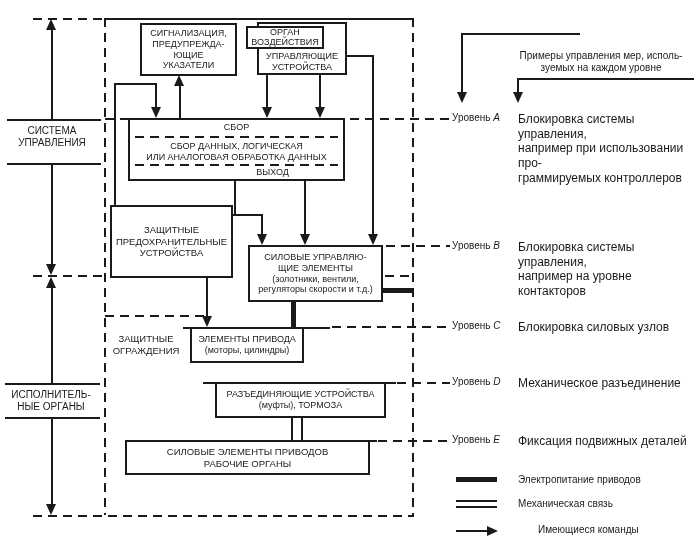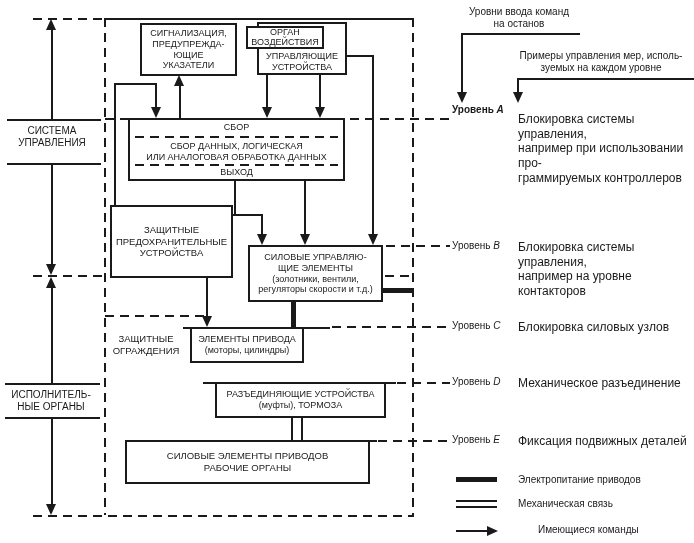--- a/index.html
+++ b/index.html
@@ -48,22 +48,20 @@
   <div class="hd" style="left:385px;top:275px;width:28px;"></div>
   <div class="a-up" style="left:46px;top:277px;"></div>
   <div class="v" style="left:51px;top:287px;height:96px;"></div>
   <div class="h" style="left:5px;top:383px;width:95px;"></div>
   <div class="t c fs10" style="left:0px;top:389px;width:102px;">ИСПОЛНИТЕЛЬ-
 НЫЕ ОРГАНЫ</div>
   <div class="h" style="left:5px;top:417px;width:95px;"></div>
   <div class="v" style="left:51px;top:419px;height:86px;"></div>
   <div class="a-down" style="left:46px;top:504px;"></div>
 
-  <div class="t c fs10" style="left:448px;top:6px;width:142px;">Уровни ввода команд
-на останов</div>
   <div class="h" style="left:461px;top:33px;width:119px;"></div>
   <div class="v" style="left:461px;top:33px;height:60px;"></div>
   <div class="a-down" style="left:457px;top:92px;"></div>
 
   <div class="t c fs10" style="left:508px;top:50px;width:186px;">Примеры управления мер, исполь-
 зуемых на каждом уровне</div>
   <div class="h" style="left:517px;top:78px;width:177px;"></div>
   <div class="v" style="left:517px;top:78px;height:16px;"></div>
   <div class="a-down" style="left:513px;top:92px;"></div>
 
@@ -80,21 +78,21 @@
 
   <div class="hd" style="left:105px;top:118px;width:23px;"></div>
   <div class="hd" style="left:350px;top:118px;width:100px;"></div>
 
   <div class="box" style="left:128px;top:118px;width:217px;height:63px;"></div>
   <div class="t c fs9" style="left:128px;top:122px;width:217px;">СБОР</div>
   <div class="hd" style="left:135px;top:136px;width:203px;"></div>
   <div class="t c fs9" style="left:128px;top:141px;width:217px;">СБОР ДАННЫХ, ЛОГИЧЕСКАЯ
 ИЛИ АНАЛОГОВАЯ ОБРАБОТКА ДАННЫХ</div>
   <div class="hd" style="left:135px;top:164px;width:203px;"></div>
-  <div class="t c fs9" style="left:128px;top:167px;width:217px;">ВЫХОД</div>
+  <div class="t c fs9" style="left:128px;top:167px;width:217px;padding-left:36px;">ВЫХОД</div>
 
   <div class="a-up" style="left:174px;top:75px;"></div>
   <div class="v" style="left:179px;top:84px;height:34px;"></div>
 
   <div class="v" style="left:114px;top:83px;height:122px;"></div>
   <div class="h" style="left:114px;top:83px;width:43px;"></div>
   <div class="v" style="left:155px;top:83px;height:26px;"></div>
   <div class="a-down" style="left:151px;top:107px;"></div>
 
   <div class="v" style="left:266px;top:75px;height:34px;"></div>
@@ -145,24 +143,24 @@
   <div class="h" style="left:203px;top:382px;width:193px;"></div>
   <div class="box fs9" style="left:215px;top:382px;width:171px;height:36px;">РАЗЪЕДИНЯЮЩИЕ УСТРОЙСТВА
 (муфты), ТОРМОЗА</div>
 
   <div class="v" style="left:291px;top:418px;height:22px;"></div>
   <div class="v" style="left:301px;top:418px;height:22px;"></div>
 
   <div class="hd" style="left:378px;top:440px;width:72px;"></div>
 
   <div class="h" style="left:125px;top:440px;width:252px;"></div>
-  <div class="box fs95" style="left:125px;top:440px;width:245px;height:44px;">СИЛОВЫЕ ЭЛЕМЕНТЫ ПРИВОДОВ
+  <div class="box fs95" style="left:125px;top:440px;width:245px;height:35px;">СИЛОВЫЕ ЭЛЕМЕНТЫ ПРИВОДОВ
 РАБОЧИЕ ОРГАНЫ</div>
 
-  <div class="lvl-label" style="left:452px;top:104px;font-weight:bold;">
+  <div class="lvl-label" style="left:452px;top:112px;">
     <span>Уровень</span>
     <span class="lvl-letter">A</span>
   </div>
   <div class="desc" style="left:518px;top:112px;width:176px;">Блокировка системы управления,
 например при использовании про-
 граммируемых контроллеров</div>
 
   <div class="lvl-label" style="left:452px;top:240px;">
     <span>Уровень</span>
     <span class="lvl-letter">B</span>

